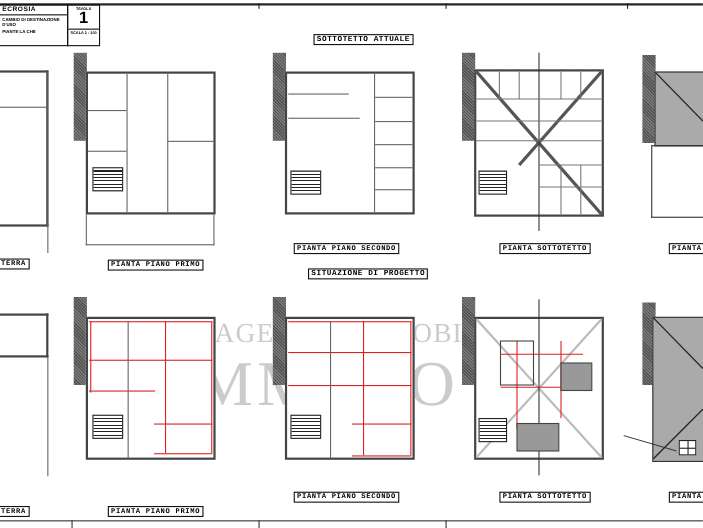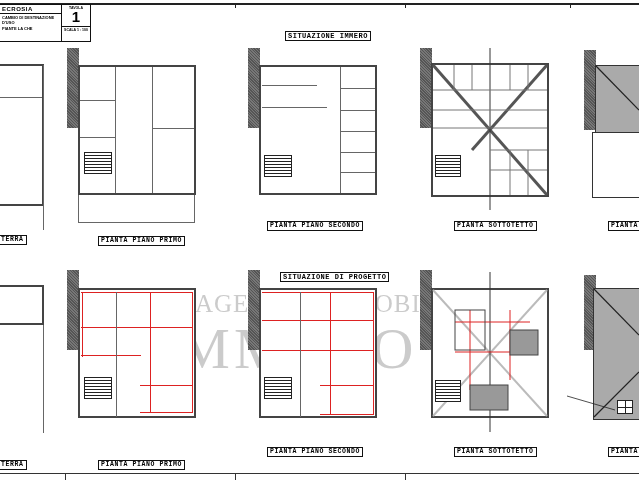--- a/index.html
+++ b/index.html
@@ -42,22 +42,22 @@
 </div>
 <div class="abs tb2">
   <div class="tb-small" style="margin-top:1px">TAVOLA</div>
   <div class="tb-big">1</div>
   <div class="tb-small" style="border-top:1px solid #111;margin-top:2px;padding-top:1px">SCALA 1 : 100</div>
 </div>
 
 <div class="abs watermark" style="left:195px;top:290px;font-size:25px;letter-spacing:1px">AGENZIA IMMOBILIARE</div>
 <div class="abs watermark" style="left:155px;top:315px;font-size:58px;letter-spacing:4px">IMMERO</div>
 
-<div class="abs section" style="left:285px;top:31px">SITUAZIONE IMMERO</div>
-<div class="abs section" style="left:280px;top:272px">SITUAZIONE DI PROGETTO</div>
+<div class="abs section" style="left:285px;top:31px">SOTTOTETTO ATTUALE</div>
+<div class="abs section" style="left:280px;top:244px">SITUAZIONE DI PROGETTO</div>
 
 <div class="abs plan" style="left:-4px;top:64px;width:48px;height:142px;border-left:none"></div>
 <div class="abs thin" style="left:0;top:97px;width:42px;height:1px"></div>
 <div class="abs thin" style="left:43px;top:65px;width:1px;height:165px"></div>
 <div class="abs label" style="left:-2px;top:235px">TERRA</div>
 
 <div class="abs hatch" style="left:67px;top:48px;width:12px;height:80px"></div>
 <div class="abs plan" style="left:78px;top:65px;width:118px;height:130px"></div>
 <div class="abs thin" style="left:80px;top:100px;width:35px;height:1px"></div>
 <div class="abs thin" style="left:80px;top:137px;width:35px;height:1px"></div>

